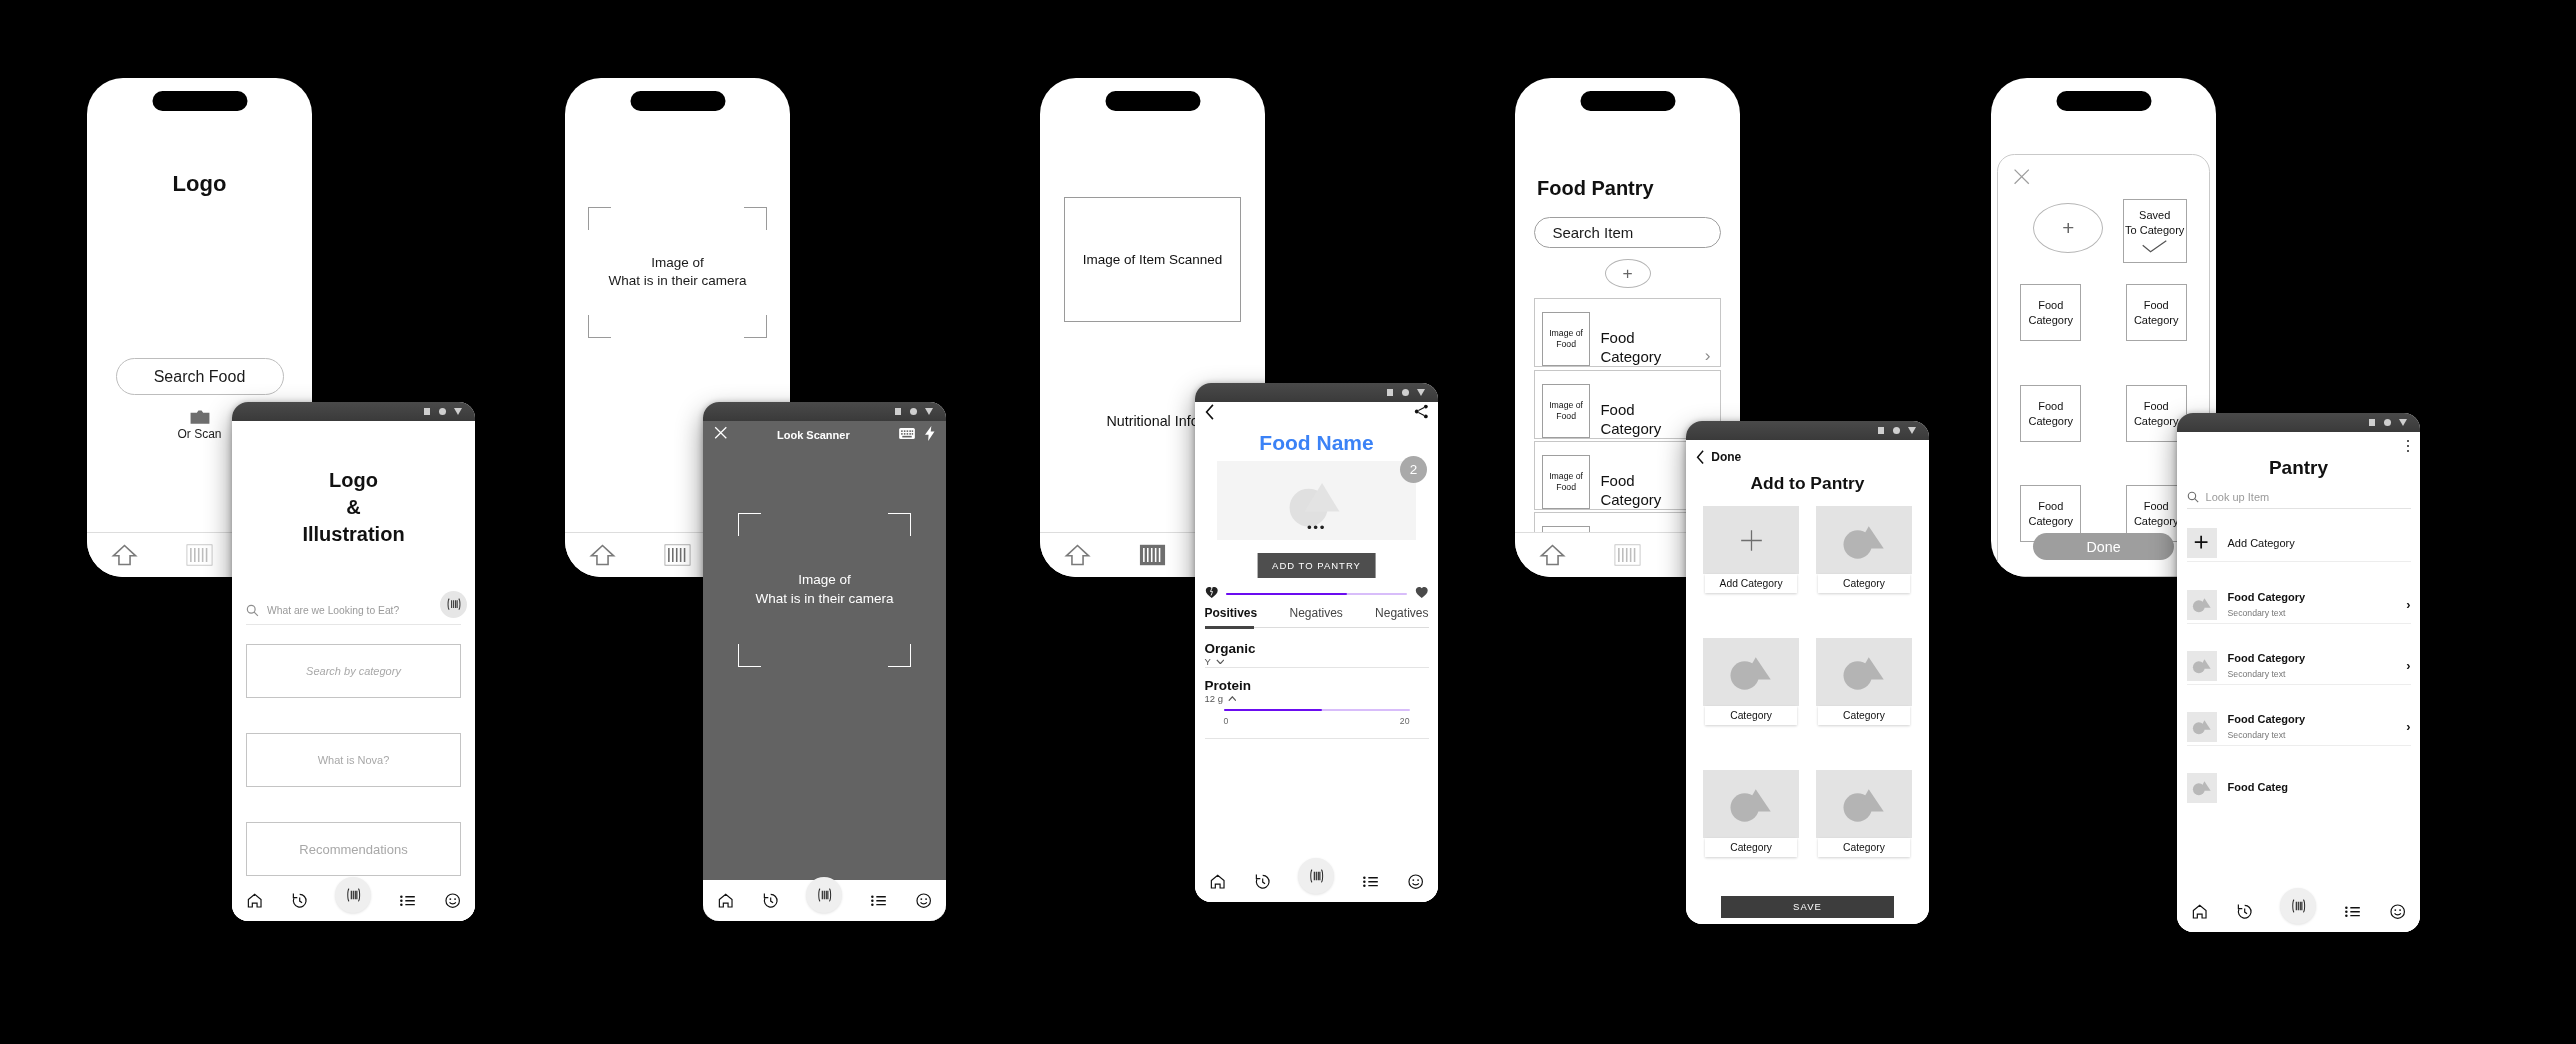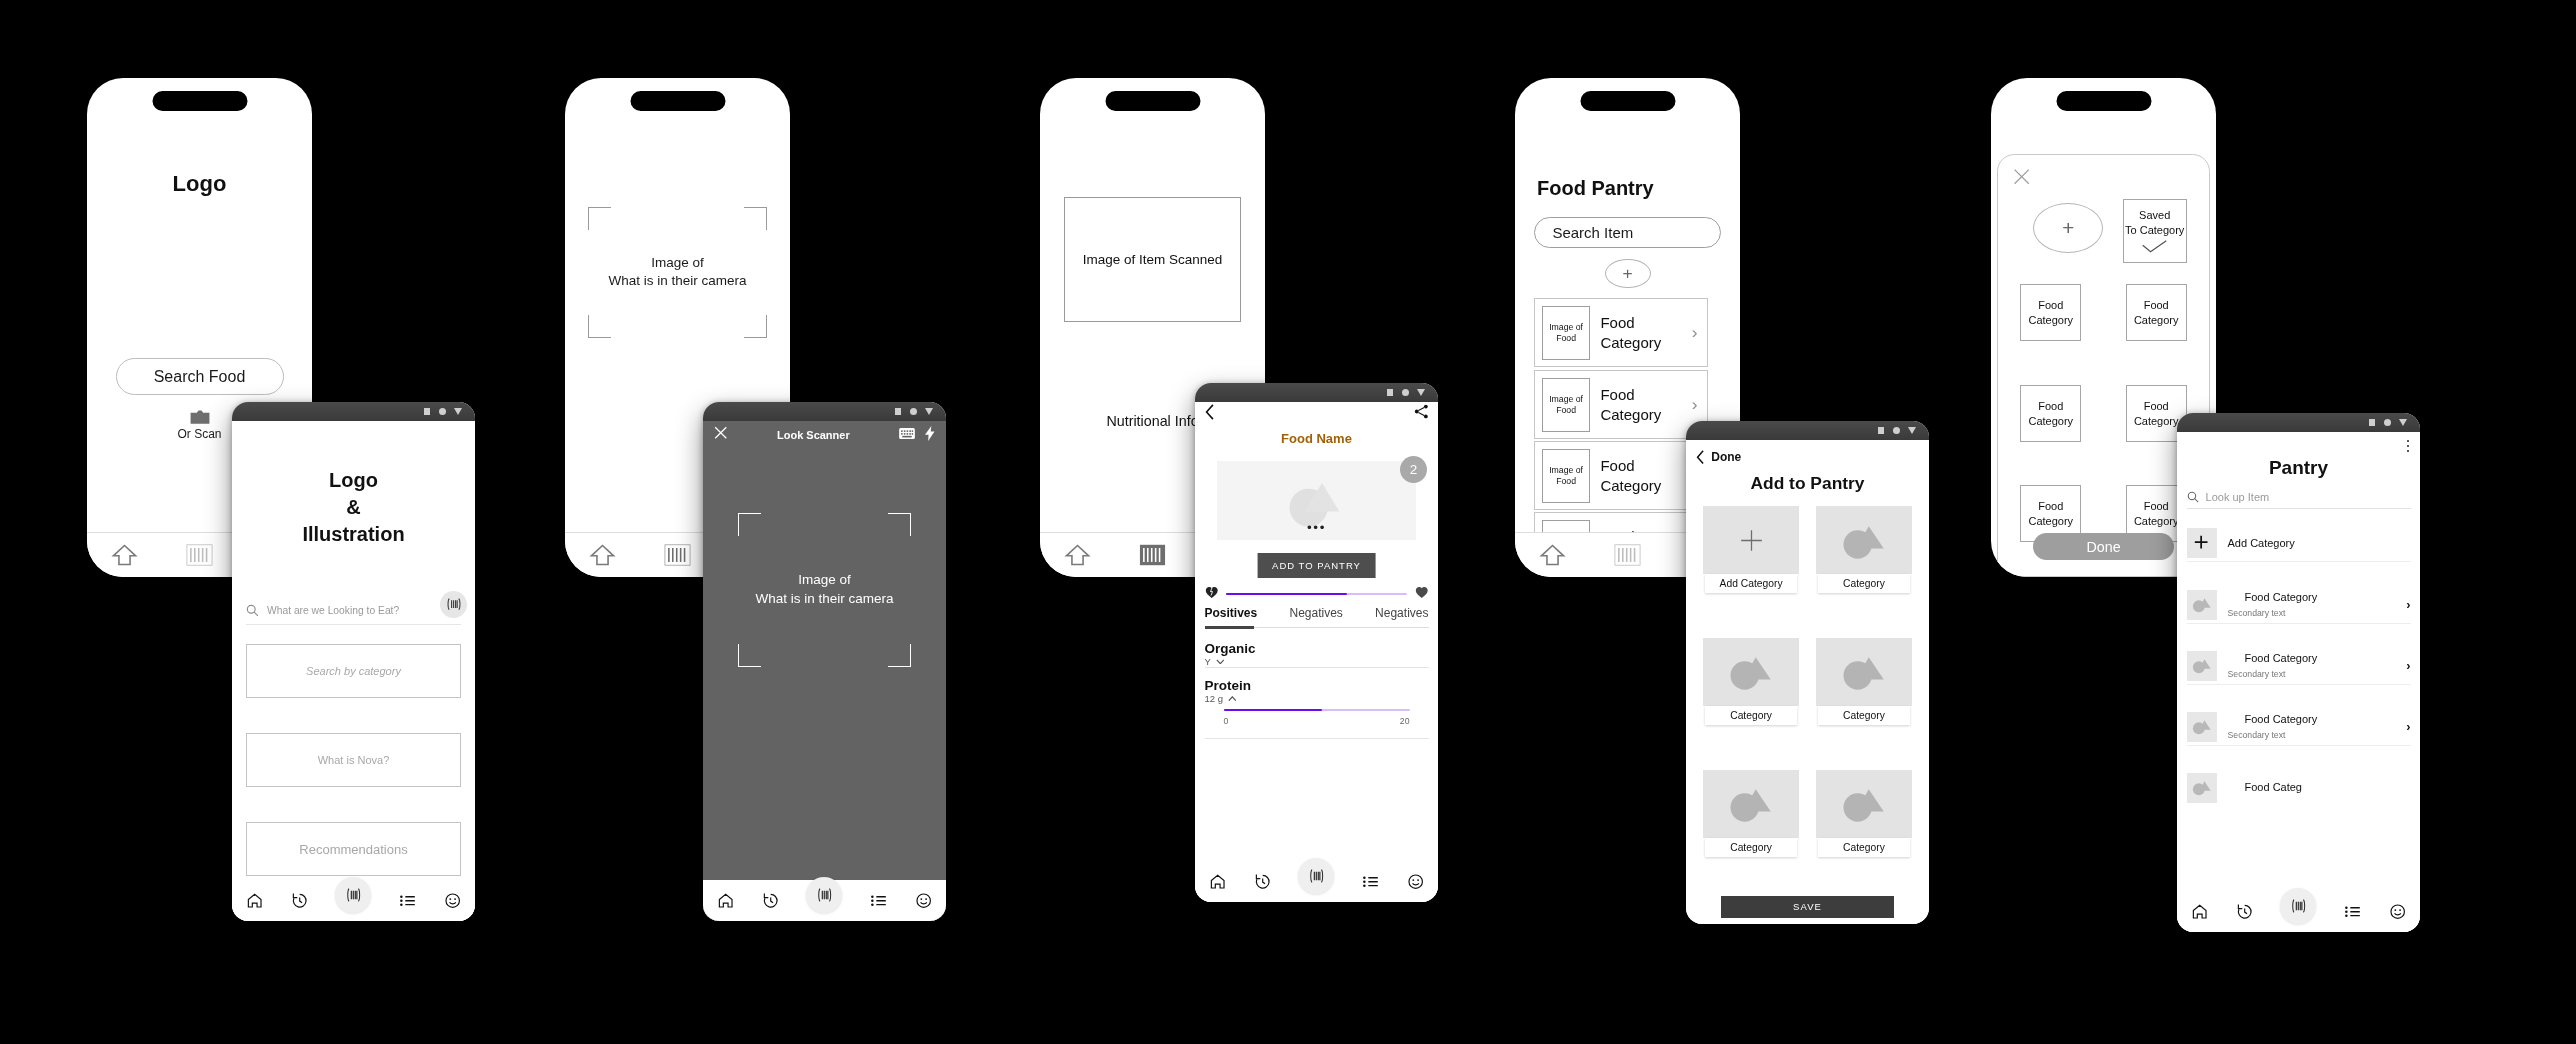--- a/index.html
+++ b/index.html
@@ -87,40 +87,40 @@
   .p3-save{position:absolute;top:454px;left:38px;right:38px;height:35px;border-radius:17.4px;background:#9e9e9e;
     display:flex;align-items:center;justify-content:center;color:#fff;font-size:15px;}
 
   
   .p4-title{position:absolute;top:99px;left:22px;font-size:20px;font-weight:700;color:#111;}
   .p4-search{position:absolute;top:139px;left:19px;right:19px;height:28.5px;border:0.8px solid #9e9e9e;border-radius:16px;
     display:flex;align-items:center;padding-left:17.4px;font-size:15px;color:#1a1a1a;}
   .p4-plus{position:absolute;top:181px;left:50%;transform:translateX(-50%);
     width:44px;height:27px;border:0.8px solid #b5b5b5;border-radius:50%;
     display:flex;align-items:center;justify-content:center;color:#666;font-size:17.4px;line-height:1;}
-  .p4-row{position:absolute;left:19px;right:32px;height:67px;border:0.8px solid #c6c6c6;display:flex;align-items:center;}
+  .p4-row{position:absolute;left:19px;right:19px;height:67px;border:0.8px solid #c6c6c6;display:flex;align-items:flex-end;}
   .p4-thumb{width:46px;height:52px;border:0.8px solid #9e9e9e;margin-left:7.1px;
     display:flex;align-items:center;justify-content:center;text-align:center;font-size:8.7px;line-height:1.25;color:#111;}
   .p4-rowlabel{margin-left:10.3px;font-size:15px;line-height:1.28;color:#111;}
   .p4-chev{margin-left:auto;margin-right:9.5px;color:#8c8c8c;font-size:17.4px;}
 
   
   .p5-sheet{position:absolute;left:6.3px;right:6.3px;top:76px;bottom:0;border:0.8px solid #c9c9c9;
     border-top-left-radius:17.4px;border-top-right-radius:17.4px;background:#fff;}
   .p5-x{position:absolute;top:12.7px;left:14.3px;width:17.4px;height:17.4px;}
   .p5-plus{position:absolute;top:48px;left:35px;width:68px;height:48px;border:0.8px solid #b5b5b5;border-radius:50%;
     display:flex;align-items:center;justify-content:center;color:#666;font-size:20.6px;line-height:1;}
   .p5-cell{position:absolute;width:59px;height:55px;border:0.8px solid #a6a6a6;background:#fff;
     display:flex;flex-direction:column;align-items:center;justify-content:center;
     text-align:center;font-size:11px;line-height:1.3;color:#111;}
   .p5-done{position:absolute;bottom:16px;left:35px;right:35px;height:27px;border-radius:14.3px;background:#9e9e9e;
     display:flex;align-items:center;justify-content:center;color:#fff;font-size:14.3px;}
   .fn-back{position:absolute;left:9.5px;top:1.6px;}
   .fn-share{position:absolute;right:9.5px;top:1.6px;}
-  .fn-title{position:absolute;top:28.5px;left:0;right:0;text-align:center;font-size:13px;font-weight:700;color:#a16207;}
+  .fn-title{position:absolute;top:28.5px;left:0;right:0;text-align:center;font-size:21px;font-weight:700;color:#3b82f6;}
   .fn-hero{position:absolute;top:59px;left:22px;right:22px;height:79px;background:#f4f4f4;
     display:flex;align-items:center;justify-content:center;}
   .fn-badge{position:absolute;top:54px;right:11px;width:27px;height:27px;border-radius:50%;background:#a9a9a9;
     display:flex;align-items:center;justify-content:center;color:#fff;font-size:13.5px;}
   .fn-dots{position:absolute;top:119px;left:0;right:0;text-align:center;color:#222;font-size:13.5px;letter-spacing:1.6px;line-height:1;}
   .fn-add{position:absolute;top:151px;left:50%;transform:translateX(-50%);
     background:#4e4e4e;color:#fff;font-size:9.5px;letter-spacing:1px;padding:7.1px 15px;}
   .fn-hearts{position:absolute;top:184px;left:9.5px;right:9.5px;display:flex;align-items:center;gap:8px;}
   .fn-track{flex:1;height:2.4px;background:#d8bdfa;position:relative;border-radius:1.6px;}
   .fn-track i{position:absolute;left:0;top:0;bottom:0;width:67%;background:#6b0cf0;border-radius:1.6px;}
@@ -153,21 +153,21 @@
   .pt-kebab{position:absolute;top:8px;right:11px;display:flex;flex-direction:column;gap:2.4px;}
   .pt-kebab i{width:2.4px;height:2.4px;border-radius:50%;background:#222;}
   .pt-title{position:absolute;top:25px;left:0;right:0;text-align:center;font-size:19px;font-weight:700;color:#111;}
   .pt-search{position:absolute;top:55px;left:9.5px;right:9.5px;height:20.6px;display:flex;align-items:center;gap:7.1px;
     border-bottom:0.8px solid #e2e2e2;font-size:11px;color:#9a9a9a;}
   .pt-addrow{position:absolute;left:9.5px;right:9.5px;height:37px;display:flex;align-items:center;gap:11px;
     border-bottom:0.8px solid #ededed;}
   .pt-sq{width:30px;height:30px;background:#e7e7e7;display:flex;align-items:center;justify-content:center;}
   .pt-row{position:absolute;left:9.5px;right:9.5px;height:37px;display:flex;align-items:center;gap:11px;
     border-bottom:0.8px solid #ededed;}
-  .pt-txt .t{font-size:11px;font-weight:400;color:#111;line-height:1.25;margin-left:17px;}
+  .pt-txt .t{font-size:11px;font-weight:700;color:#111;line-height:1.25;}
   .pt-txt .s{font-size:8.7px;color:#777;line-height:1.3;}
   .pt-arrow{margin-left:auto;color:#111;font-size:12.7px;font-weight:700;}
 
   
   .sc-body{position:absolute;inset:0;background:#636363;}
   .sc-bar{position:absolute;top:0;left:0;right:0;height:27px;display:flex;align-items:center;
     padding:0 11px;color:#fff;}
   .sc-bar .ttl{flex:1;text-align:center;font-size:11px;font-weight:700;}
 </style>
 </head>

